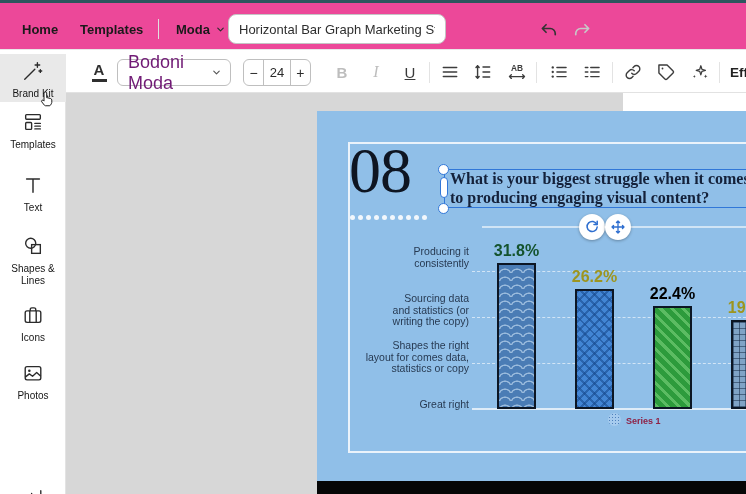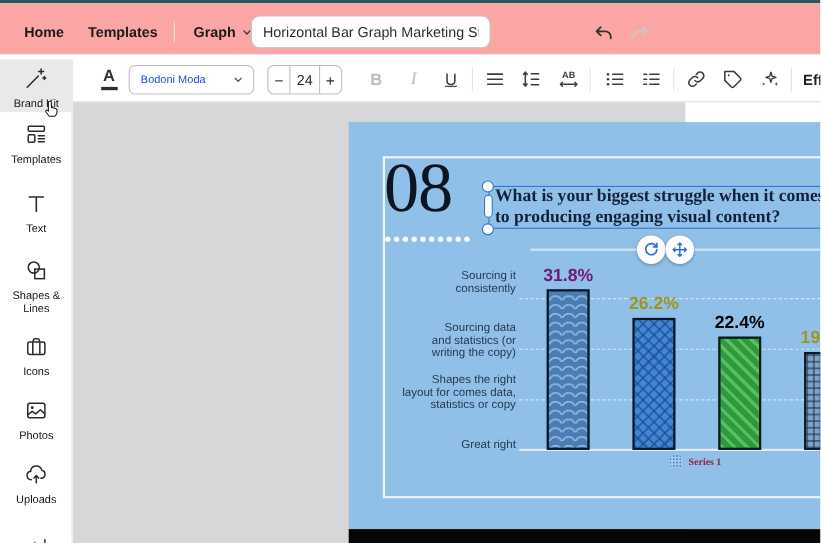--- a/index.html
+++ b/index.html
@@ -4,42 +4,42 @@
 <style>
   * { margin:0; padding:0; box-sizing:border-box; }
   html,body { background:#fff; }
   #screen {
     position:relative; width:746px; height:494px; overflow:hidden;
     font-family:"Liberation Sans", sans-serif; background:#fff;
   }
   
   #top-strip { position:absolute; left:0; top:0; width:746px; height:3px; background:#2C565E; }
   
-  #header { position:absolute; left:0; top:3px; width:746px; height:47px; background:#fca5a5; border-bottom:1px solid #E8E8E8; }
+  #header { position:absolute; left:0; top:3px; width:746px; height:47px; background:#ec4899; border-bottom:1px solid #E8E8E8; }
   .hdr-item { position:absolute; top:19px; font-size:13px; font-weight:700; color:#1A1A1A; cursor:default; }
   #hdr-home { left:22px; }
   #hdr-templates { left:80px; }
   #hdr-vdiv { position:absolute; left:158px; top:16px; width:1px; height:20px; background:#E0E0E0; }
   #hdr-file { left:176px; display:flex; align-items:center; gap:5px; }
   #doc-title-input {
     position:absolute; left:228px; top:11px; width:218px; height:30px;
     border:1.3px solid #C4C4C4; border-radius:8px; background:#fff;
     font-family:"Liberation Sans", sans-serif; font-size:13px; color:#2E2E2E;
     padding:0 10px; outline:none; white-space:nowrap; overflow:hidden;
   }
   .hdr-icon-btn { position:absolute; top:18px; width:20px; height:20px; }
   #undo-btn { left:539px; } #redo-btn { left:572px; }
   
   #toolbar { position:absolute; left:66px; top:54px; width:680px; height:39px; background:#fff; border-bottom:1px solid #E2E2E2; }
   .tb-abs { position:absolute; display:flex; align-items:center; justify-content:center; }
   #font-color-btn { left:20px; top:4px; width:26px; height:28px; flex-direction:column; }
   #font-color-btn .fc-a { font-size:15px; font-weight:700; color:#2F2F2F; line-height:15px; }
   #font-color-btn .fc-bar { width:15px; height:3px; background:#2F2F2F; margin-top:2px; }
   #font-select { left:51px; top:5px; width:114px; height:27px; border:1.3px solid #BFBFBF; border-radius:6px; justify-content:space-between; padding:0 8px 0 10px; }
-  #font-select .fs-name { font-size:10px; color:#1d4ed8; }
+  #font-select .fs-name { font-size:18px; color:#701a75; }
   #font-size-group { left:177px; top:5px; width:68px; height:27px; border:1.3px solid #BFBFBF; border-radius:6px; overflow:hidden; }
   .fsz-cell { display:flex; align-items:center; justify-content:center; height:100%; font-size:14px; color:#2A2A2A; }
   #fsz-minus { width:20px; } #fsz-plus { width:20px; }
   #fsz-value { width:28px; border-left:1.3px solid #BFBFBF; border-right:1.3px solid #BFBFBF; font-size:13px; }
   .tb-glyph { top:6px; width:24px; height:24px; font-size:15px; }
   #bold-btn { left:264px; font-weight:700; color:#BDBDBD; }
   #italic-btn { left:298px; font-style:italic; font-family:"Liberation Serif", serif; color:#BDBDBD; font-size:16px; }
   #underline-btn { left:332px; color:#3A3A3A; text-decoration:underline; font-size:15px; }
   .tb-sep { position:absolute; top:8px; width:1px; height:21px; background:#E3E3E3; }
   .tb-icon { top:7px; width:22px; height:22px; }
@@ -81,38 +81,38 @@
   #chart-baseline { position:absolute; left:155px; top:297px; width:274px; height:1.5px; background:rgba(255,255,255,0.7); }
   .bar { position:absolute; border:2px solid #0C1624; }
   .pat-scales { background-image:radial-gradient(circle at 50% 125%, rgba(255,255,255,0) 42%, rgba(180,208,234,0.75) 46% 54%, rgba(255,255,255,0) 58%); background-size:12px 8px; }
   .pat-zigzag { background-image:repeating-linear-gradient(45deg, rgba(22,72,140,0.55) 0 2px, transparent 2px 7px), repeating-linear-gradient(-45deg, rgba(22,72,140,0.55) 0 2px, transparent 2px 7px); }
   .pat-stripes { background-image:repeating-linear-gradient(45deg, rgba(130,215,130,0.55) 0 3px, transparent 3px 8px); }
   .pat-squares { background-image:linear-gradient(rgba(24,44,72,0.55) 1.5px, transparent 1.5px), linear-gradient(90deg, rgba(24,44,72,0.55) 1.5px, transparent 1.5px); background-size:6px 6px; }
   .value-label { position:absolute; transform:translateX(-50%); font-weight:700; font-size:16px; white-space:nowrap; }
   .cat-block { position:absolute; right:277px; transform:translateY(-50%); text-align:right; font-size:10.5px; line-height:11.5px; white-space:nowrap; }
   .cat-block b { font-weight:400; }
   
-  #legend { position:absolute; left:291px; top:302px; display:flex; align-items:center; gap:5px;font-family:Liberation Serif, serif; }
+  #legend { position:absolute; left:291px; top:302px; display:flex; align-items:flex-end; gap:5px; }
   #legend-swatch { width:13px; height:13px; border-radius:50%; background-color:#A6CBEE;
     background-image:radial-gradient(rgba(63,117,181,0.85) 0.8px, transparent 1px); background-size:3px 3px; }
   #legend-label { font-size:9px; font-weight:700; }
   svg { display:block; }
 </style>
 </head>
 <body>
 
 <div id="screen">
   <div id="top-strip"></div>
 
   <div id="header">
     <div class="hdr-item" id="hdr-home">Home</div>
     <div class="hdr-item" id="hdr-templates">Templates</div>
     <div id="hdr-vdiv"></div>
     <div class="hdr-item" id="hdr-file">
-      <span>Graph</span>
+      <span>Moda</span>
       <span>
         <svg width="11" height="11" viewBox="0 0 24 24">
             <path d="M6 9l6 6 6-6" fill="none" stroke="#2A2A2A" stroke-width="2.4" stroke-linecap="round" stroke-linejoin="round"></path>
           </svg>
       </span>
     </div>
     <input id="doc-title-input" readonly="" value="Horizontal Bar Graph Marketing St..." style="">
     <div class="hdr-icon-btn" id="undo-btn">
       <svg width="20" height="20" viewBox="0 0 24 24">
           <path d="M8.5 13.5L4 9l4.5-4.5M4 9h9.5a6 6 0 016 6v1.5" fill="none" stroke="#333" stroke-width="2" stroke-linecap="round" stroke-linejoin="round"></path>
@@ -246,29 +246,20 @@
     </div>
     <div class="sb-item" id="sb-photos">
       <span class="sb-icon">
         <svg width="22" height="22" viewBox="0 0 24 24">
             <rect x="3.5" y="5" width="17" height="14.5" rx="2" fill="none" stroke="#2b2b2b" stroke-width="1.5"></rect>
             <circle cx="8" cy="9.5" r="1.4" fill="#2b2b2b"></circle>
             <path d="M3.5 16.5l4.5-3.5 3.5 2.5 4.5-4 4.5 4" fill="none" stroke="#2b2b2b" stroke-width="1.5" stroke-linejoin="round"></path>
           </svg>
       </span>
       <div class="sb-label">Photos</div>
-    </div>
-    <div class="sb-item" id="sb-uploads">
-      <span class="sb-icon">
-        <svg width="22" height="22" viewBox="0 0 24 24">
-            <path d="M7 17.5a4.2 4.2 0 01-.6-8.35 5.6 5.6 0 0111-1.05 4.1 4.1 0 01-.9 8.1" fill="none" stroke="#2b2b2b" stroke-width="1.5" stroke-linecap="round"></path>
-            <path d="M12 20.5v-7M9.6 15.8L12 13.4l2.4 2.4" fill="none" stroke="#2b2b2b" stroke-width="1.5" stroke-linecap="round" stroke-linejoin="round"></path>
-          </svg>
-      </span>
-      <div class="sb-label">Uploads</div>
     </div>
     <div class="sb-item" id="sb-charts">
       <span class="sb-icon">
         <svg width="22" height="22" viewBox="0 0 24 24">
             <path d="M5.5 24V17.5M10.5 24V13.5M15.5 24V15.5M20.5 24V10.5M4 24h18" fill="none" stroke="#2b2b2b" stroke-width="1.5" stroke-linecap="round"></path>
           </svg>
       </span>
       
     </div>
     <svg id="cursor-hand" viewBox="0 0 24 24">
@@ -314,29 +305,29 @@
             <path d="M12 3v18M3 12h18M12 3l-2.3 2.3M12 3l2.3 2.3M12 21l-2.3-2.3M12 21l2.3-2.3M3 12l2.3-2.3M3 12l2.3 2.3M21 12l-2.3-2.3M21 12l-2.3 2.3" fill="none" stroke="#2F6FD0" stroke-width="2" stroke-linecap="round"></path>
           </svg>
       </div>
 
       <div id="chart-layer">
           <div class="gridline" style="top: 160px;"></div>
           <div class="gridline" style="top: 206px;"></div>
           <div class="gridline" style="top: 252px;"></div>
           <div id="chart-baseline"></div>
           <div class="bar pat-scales" style="left: 180px; width: 39px; top: 152px; height: 146px; background-color: rgb(74, 124, 181); border-color: rgb(12, 22, 36);"></div>
-          <div class="value-label" style="left: 199.5px; top: 131px; color: #701a75; text-align: right;">31.8%</div>
+          <div class="value-label" style="left: 199.5px; top: 131px; color: #14532d; text-align: right;">31.8%</div>
           <div class="bar pat-zigzag" style="left: 258px; width: 39px; top: 178px; height: 120px; background-color: rgb(66, 133, 212); border-color: rgb(12, 22, 36);"></div>
           <div class="value-label" style="left: 277.5px; top: 157px; color: rgb(157, 149, 31);">26.2%</div>
           <div class="bar pat-stripes" style="left: 336px; width: 39px; top: 195px; height: 103px; background-color: rgb(45, 155, 60); border-color: rgb(12, 22, 36);"></div>
           <div class="value-label" style="left: 355.5px; top: 174px; color: #000000;">22.4%</div>
           <div class="bar pat-squares" style="left: 414px; width: 39px; top: 209px; height: 89px; background-color: rgb(127, 163, 198); border-color: rgb(12, 22, 36);"></div>
           <div class="value-label" style="left: 433.5px; top: 188px; color: rgb(157, 149, 31);">19.3%</div>
           <div class="cat-block" style="top: 146px; color: rgb(39, 58, 82);">
-            <div><span>Sourcing it</span></div>
+            <div><span>Producing it</span></div>
             <div><b>consistently</b></div>
           </div>
           <div class="cat-block" style="top: 199px; color: rgb(39, 58, 82);">
             <div><b>Sourcing data</b></div>
             <div><b>and statistics</b><span> (or</span></div>
             <div><span>writing the copy)</span></div>
           </div>
           <div class="cat-block" style="top: 246px; color: rgb(39, 58, 82);">
             <div><b>Shapes the right</b></div>
             <div><b>layout</b><span> for comes data,</span></div>

